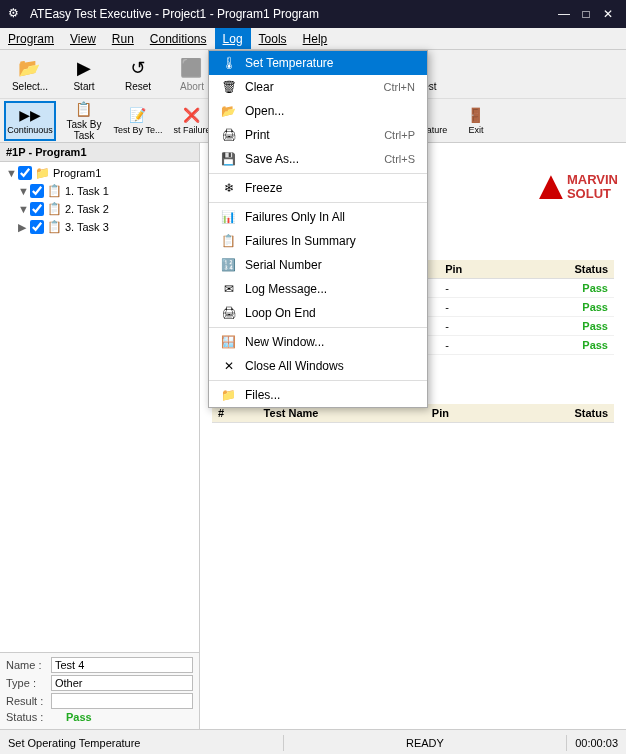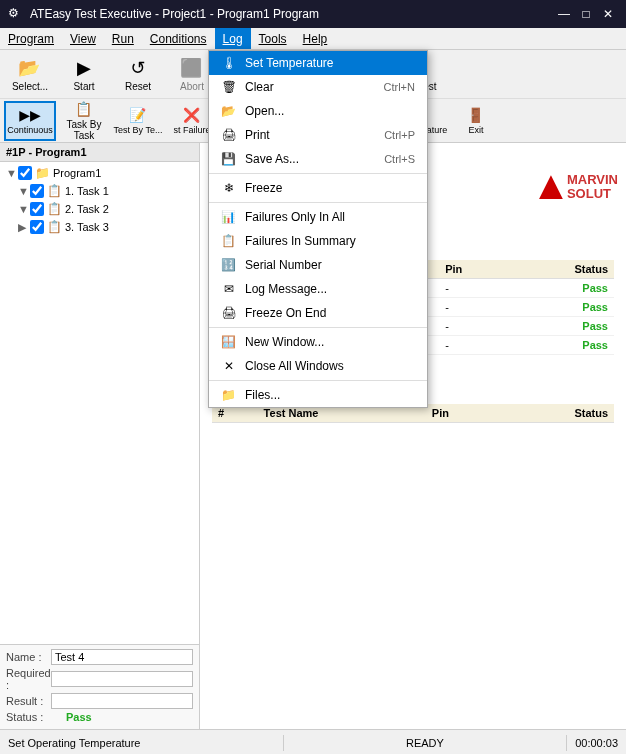--- a/index.html
+++ b/index.html
@@ -375,22 +375,22 @@
         <span>3. Task 3</span>
       </div>
     </div>
 
     <div class="props-area">
       <div class="prop-row">
         <span class="prop-label">Name :</span>
         <input class="prop-input" value="Test 4" style="">
       </div>
       <div class="prop-row">
-        <span class="prop-label">Required :</span>
-        <input class="prop-input" style="">
+        <span class="prop-label">Type :</span>
+        <input class="prop-input" value="Other" style="">
       </div>
       <div class="prop-row">
         <span class="prop-label">Result :</span>
         <input class="prop-input" style="">
       </div>
       <div class="prop-row">
         <span class="prop-label">Status :</span>
         <span class="prop-pass">Pass</span>
       </div>
     </div>
@@ -537,21 +537,21 @@
   <div class="dropdown-item">
     <span class="item-icon">🔢</span>
     <span>Serial Number</span>
   </div>
   <div class="dropdown-item">
     <span class="item-icon">✉</span>
     <span>Log Message...</span>
   </div>
   <div class="dropdown-item">
     <span class="item-icon">🖨</span>
-    <span>Freeze On End</span>
+    <span>Loop On End</span>
   </div>
   <div class="dropdown-separator"></div>
   <div class="dropdown-item">
     <span class="item-icon">🪟</span>
     <span>New Window...</span>
   </div>
   <div class="dropdown-item">
     <span class="item-icon">✕</span>
     <span>Close All Windows</span>
   </div>

